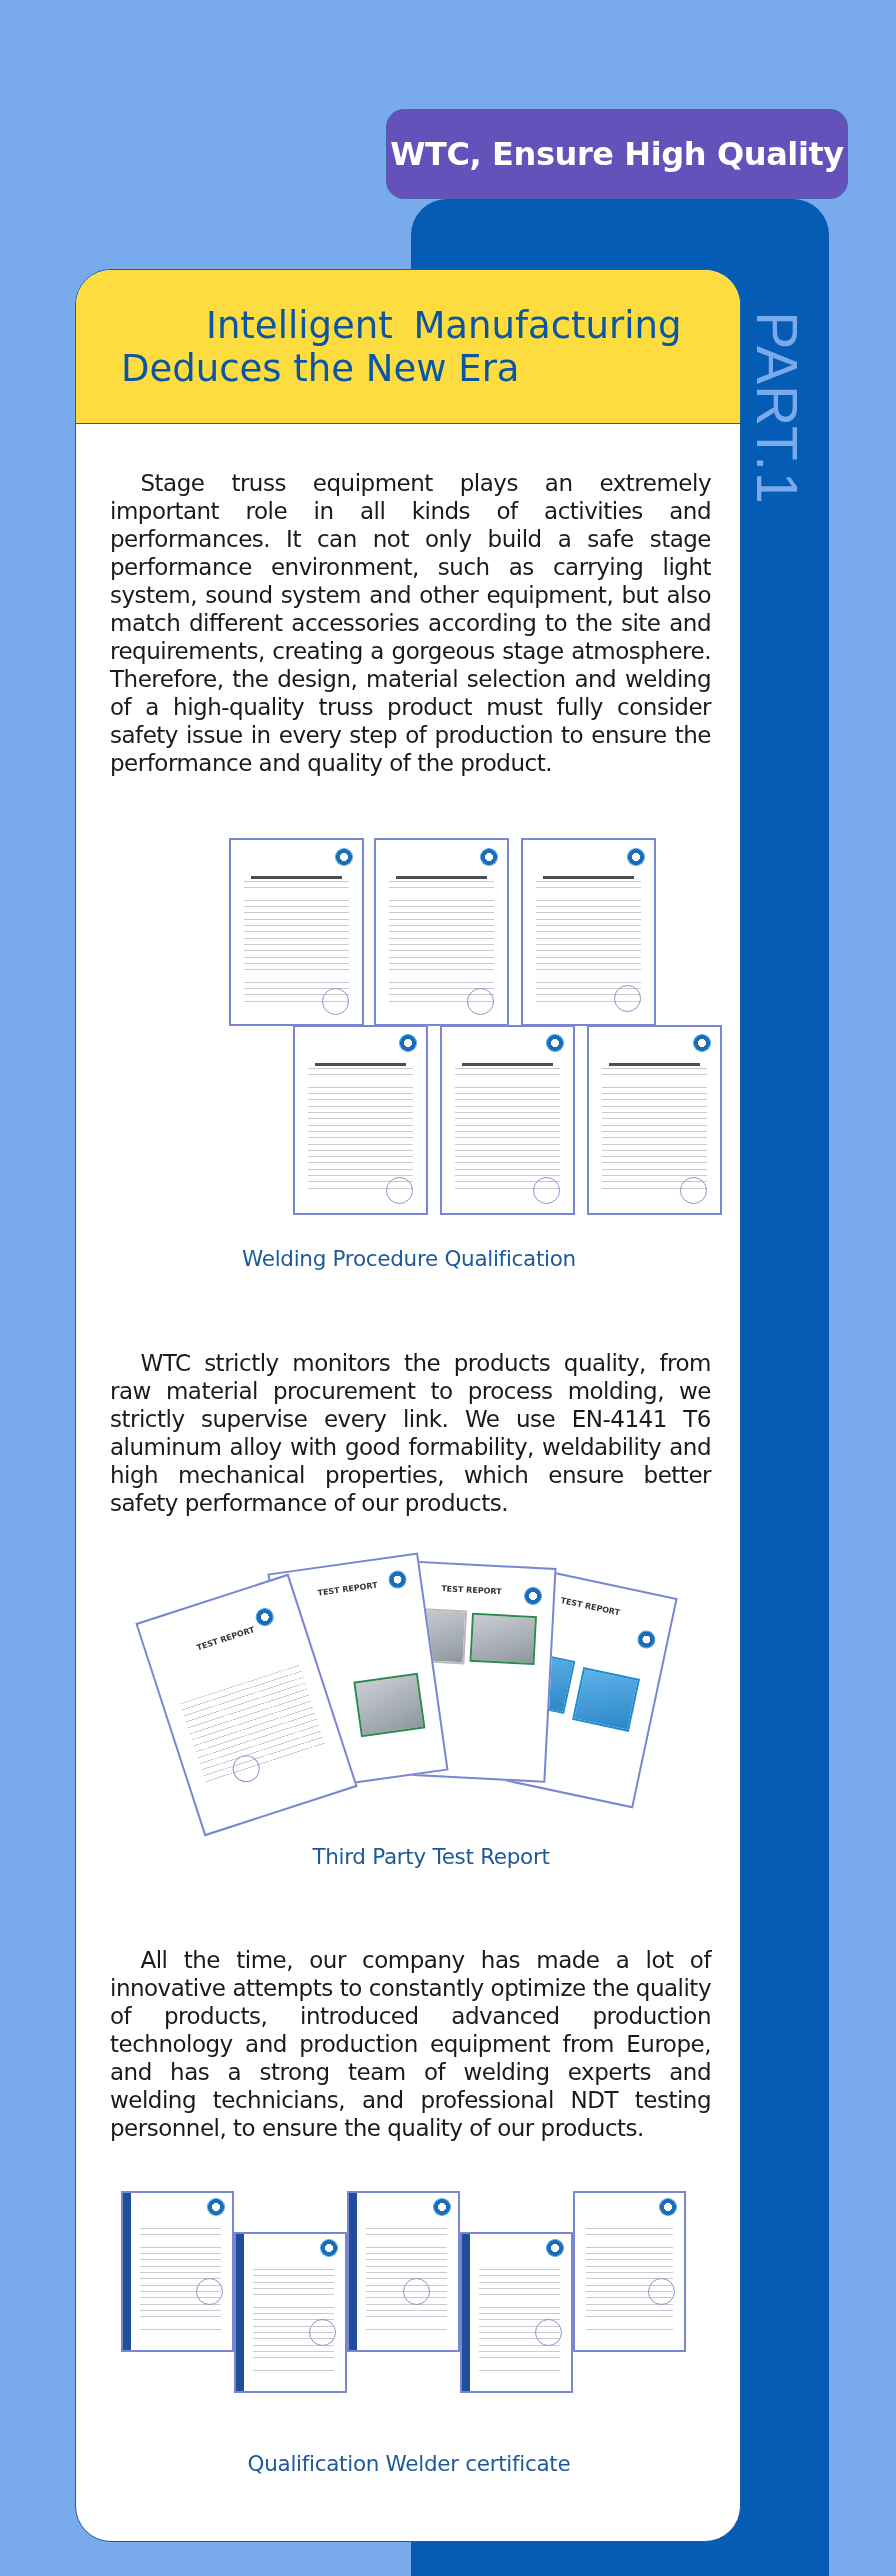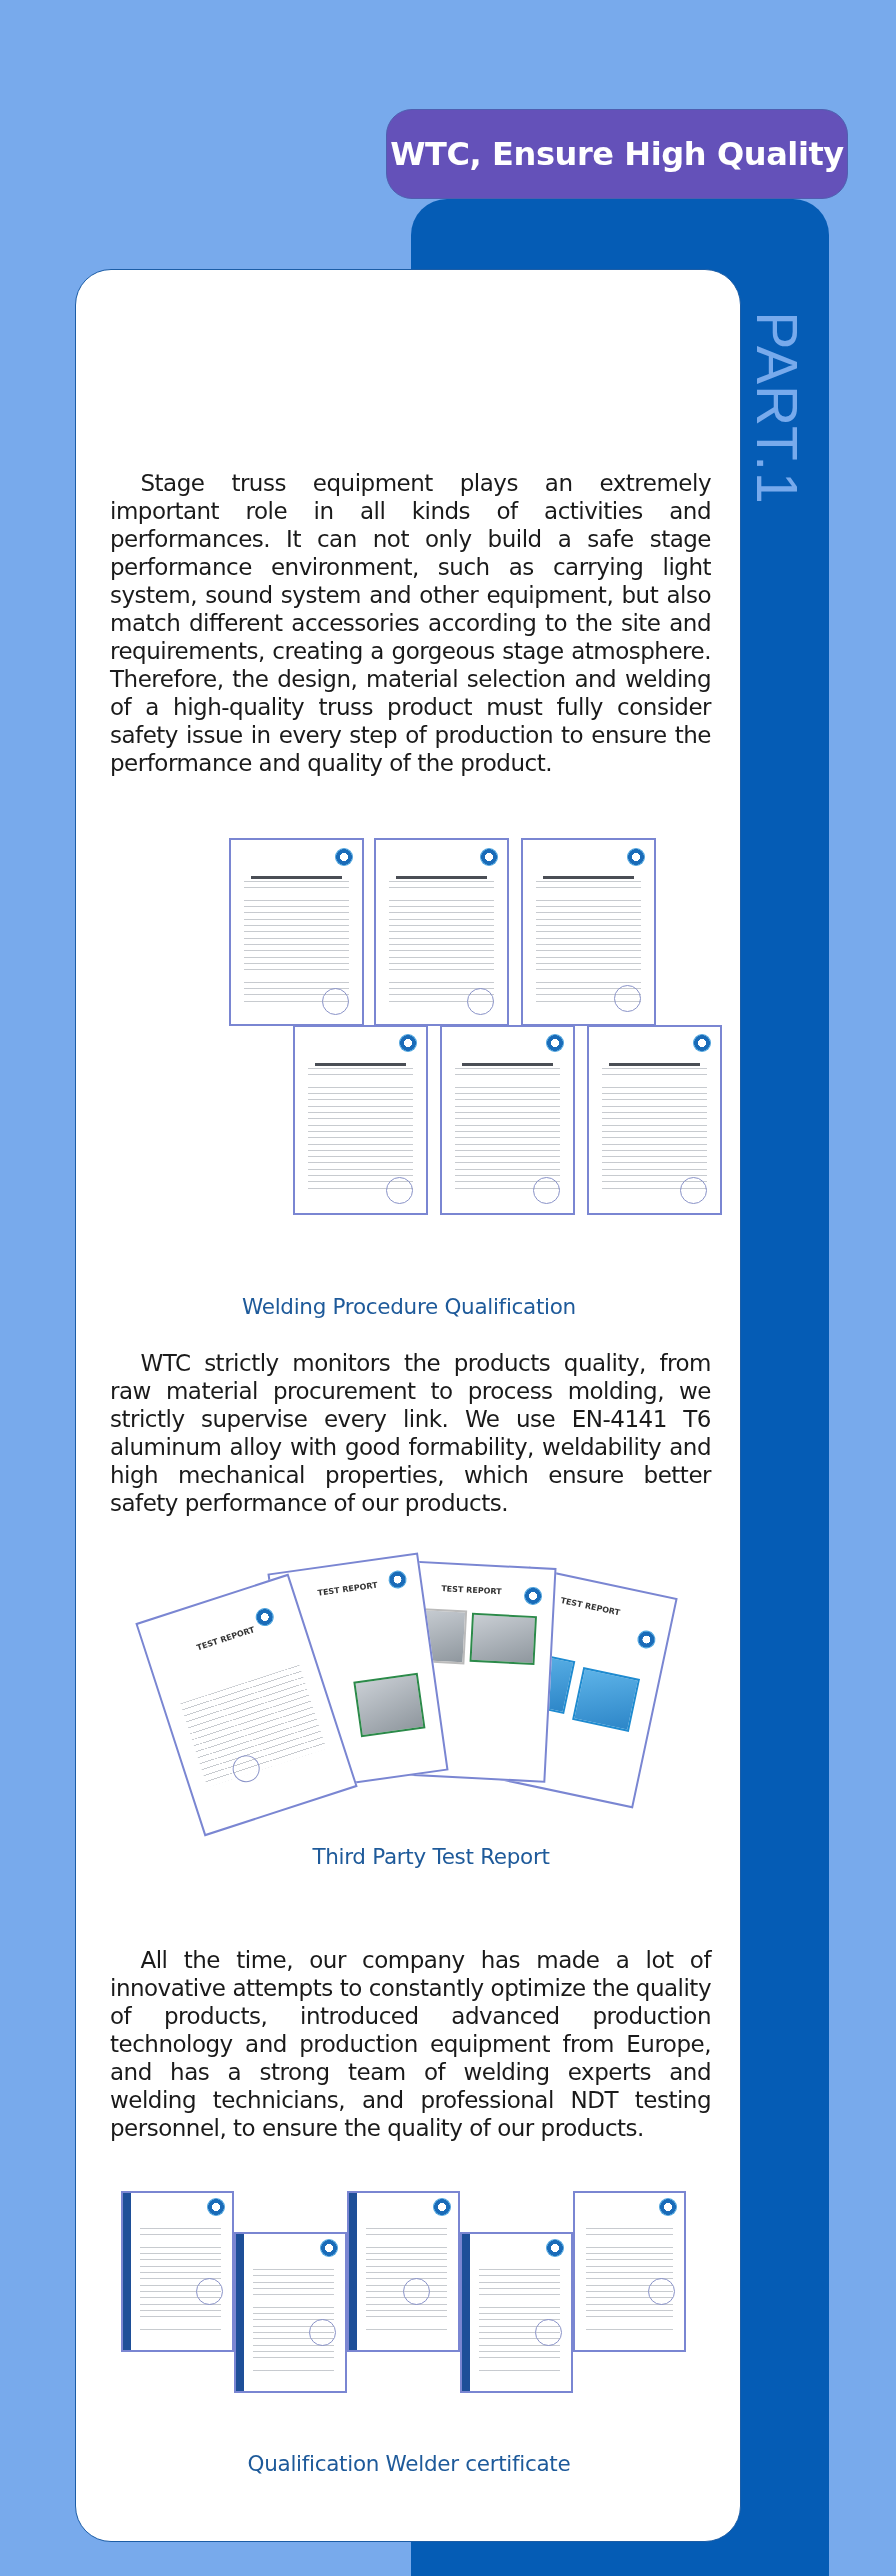--- a/index.html
+++ b/index.html
@@ -15,21 +15,21 @@
     width: 418px; height: 2377px;
     background: #055cb5;
     border-radius: 36px 36px 0 0;
   }
   .title-pill {
     position: absolute;
     left: 386px; top: 109px;
     width: 462px; height: 90px;
     background: #6451b9;
     border: 1.8px solid #4f5fb0;
-    border-radius: 26px;
+    border-radius: 18px;
     display: flex; align-items: center; justify-content: center;
   }
   .title-pill span {
     color: #ffffff;
     font-family: "DejaVu Sans", sans-serif;
     font-weight: bold;
     font-size: 32px;
     letter-spacing: -0.4px;
   }
   .part-label {
@@ -144,20 +144,24 @@
 
 <div class="title-pill">
   <span>WTC, Ensure High Quality</span>
 </div>
 
 <div class="part-label">
   <span>PART.1</span>
 </div>
 
 <div class="card">
+  <div class="card-header">
+    <div class="line1">Intelligent  Manufacturing</div>
+    <div class="line2">Deduces the New Era</div>
+  </div>
 
   <p class="para" style="top:199px;">Stage truss equipment plays an extremely important role in all kinds of activities and performances. It can not only build a safe stage performance environment, such as carrying light system, sound system and other equipment, but also match different accessories according to the site and requirements, creating a gorgeous stage atmosphere. Therefore, the design, material selection and welding of a high-quality truss product must fully consider safety issue in every step of production to ensure the performance and quality of the product.</p>
 
   <div style="position:absolute;left:72px;top:563px;width:520px;height:386px;" title="Six TÜV welding procedure qualification certificates (ZERTIFIKAT / ARBEITSPRÜFUNG - PRÜFUNGSBESCHEINIGUNG)">
 
     <div class="doc" style="left:81px;top:5.4px;width:135px;height:188px;">
       <div class="seal" style="right:9px;top:7.2px;"></div>
       <div class="heading" style="top:36px;"></div>
       <div class="lines"></div>
       <div class="stamp" style="right:12.6px;bottom:9px;"></div>
@@ -188,21 +192,21 @@
       <div class="stamp" style="right:12.6px;bottom:9px;"></div>
     </div>
     <div class="doc" style="left:439px;top:192px;width:135px;height:190px;">
       <div class="seal" style="right:9px;top:7.2px;"></div>
       <div class="heading" style="top:36px;"></div>
       <div class="lines"></div>
       <div class="stamp" style="right:12.6px;bottom:9px;"></div>
     </div>
   </div>
 
-  <div class="caption" style="top:976px;margin-top:48px;">Welding Procedure Qualification</div>
+  <div class="caption" style="top:976px;">Welding Procedure Qualification</div>
 
   <p class="para" style="top:1079px;">WTC strictly monitors the products quality, from raw material procurement to process molding, we strictly supervise every link. We use EN-4141 T6 aluminum alloy with good formability, weldability and high mechanical properties, which ensure better safety performance of our products.</p>
 
   <div style="position:absolute;left:54px;top:1274px;width:556px;height:296px;" title="Four fanned-out TEST REPORT documents with photos of welded truss joints">
     <div class="doc report" style="left:375px;top:36px;width:152px;height:215px;transform:rotate(12deg);">
       <div class="ttl" style="left:36px;top:20px;">TEST REPORT</div>
       <div class="seal" style="right:10.8px;top:36px;"></div>
       <div class="photo blue" style="left:9px;top:81px;width:54px;height:54px;"></div>
       <div class="photo blue" style="left:72px;top:85px;width:58px;height:54px;"></div>
     </div>

